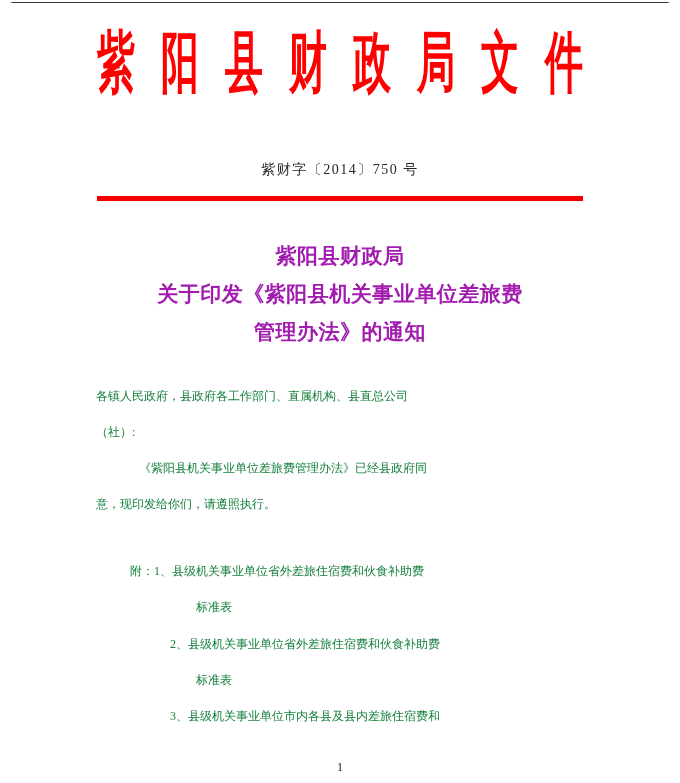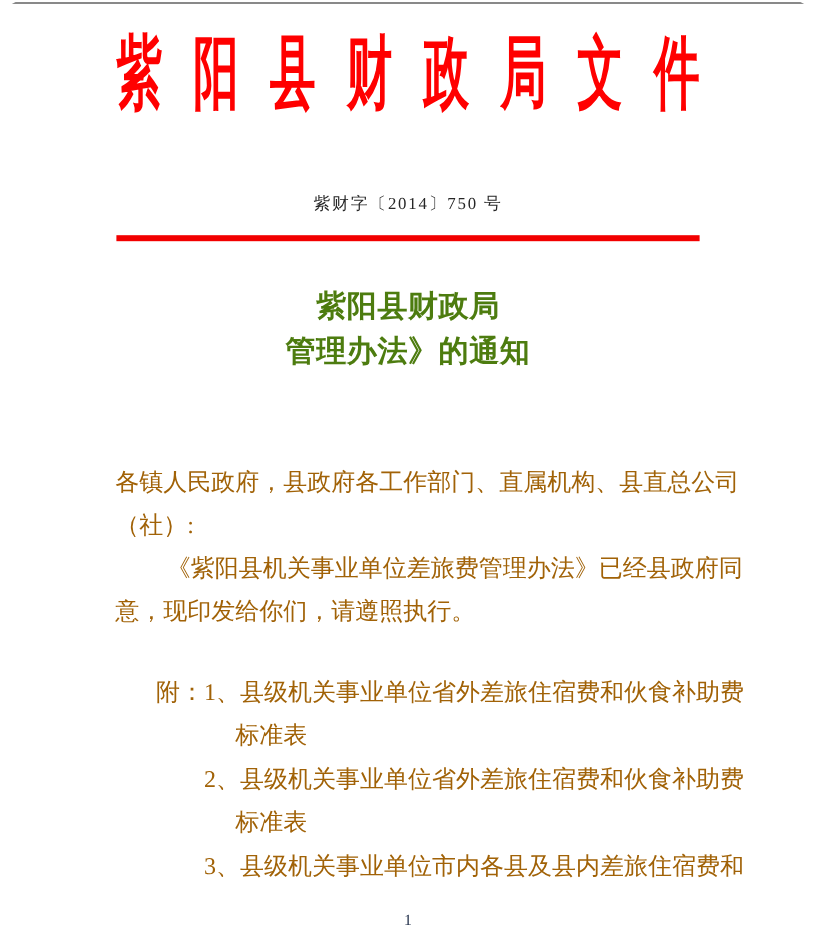--- a/index.html
+++ b/index.html
@@ -59,33 +59,33 @@
     height: 5px;
     background: #f20000;
   }
   .title-block {
     position: absolute;
     top: 237px;
     left: 0;
     width: 680px;
     text-align: center;
     font-weight: bold;
-    font-size: 25px;
-    color: #4d7c0f;
+    font-size: 21px;
+    color: #a21caf;
   }
   .title-line {
     line-height: 38px;
     letter-spacing: 0.5px;
     white-space: nowrap;
   }
   .t-line {
     position: absolute;
-    font-size: 20px;
+    font-size: 12px;
     white-space: nowrap;
-    color: #a16207;
+    color: #15803d;
   }
   .l-recip1 { top: 388px; left: 96px; }
   .l-recip2 { top: 424px; left: 96px; }
   .l-para1  { top: 460px; left: 139px; }
   .l-para2  { top: 496px; left: 96px; font-family: Liberation Serif, serif; }
   .l-att1   { top: 563px; left: 130px; }
   .l-att1c  { top: 599px; left: 196px; }
   .l-att2   { top: 636px; left: 170px; }
   .l-att2c  { top: 672px; left: 196px; }
   .l-att3   { top: 708px; left: 170px; }
@@ -107,20 +107,21 @@
   <div class="top-rule"></div>
 
   <div class="letterhead">紫阳县财政局文件</div>
 
   <div class="doc-number">紫财字〔2014〕750 号</div>
 
   <div class="red-rule"></div>
 
   <div class="title-block">
     <div class="title-line">紫阳县财政局</div>
+    <div class="title-line">关于印发《紫阳县机关事业单位差旅费</div>
     <div class="title-line">管理办法》的通知</div>
   </div>
 
   <div class="t-line l-recip1">各镇人民政府，县政府各工作部门、直属机构、县直总公司</div>
 
   <div class="t-line l-recip2">（社）:</div>
 
   <div class="t-line l-para1">《紫阳县机关事业单位差旅费管理办法》已经县政府同</div>
 
   <div class="t-line l-para2">意，现印发给你们，请遵照执行。</div>

